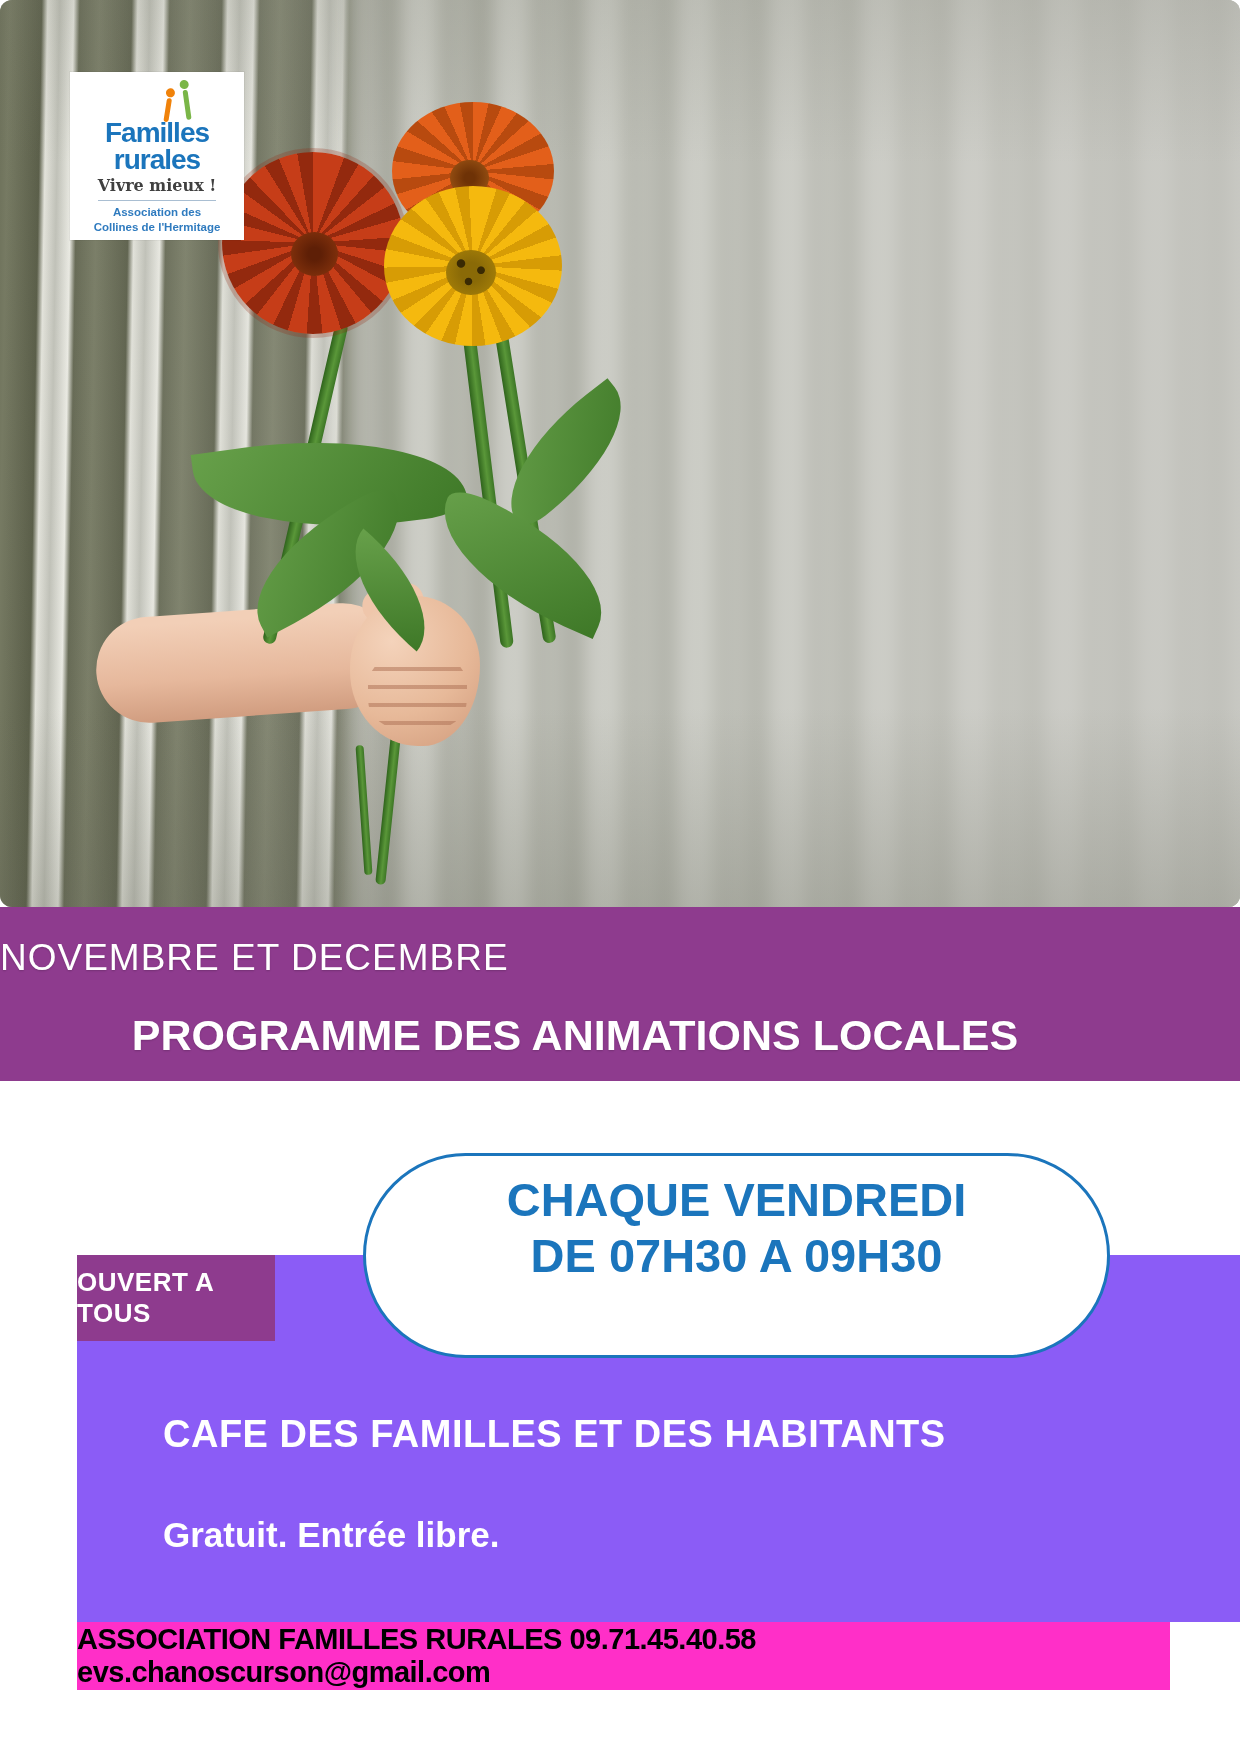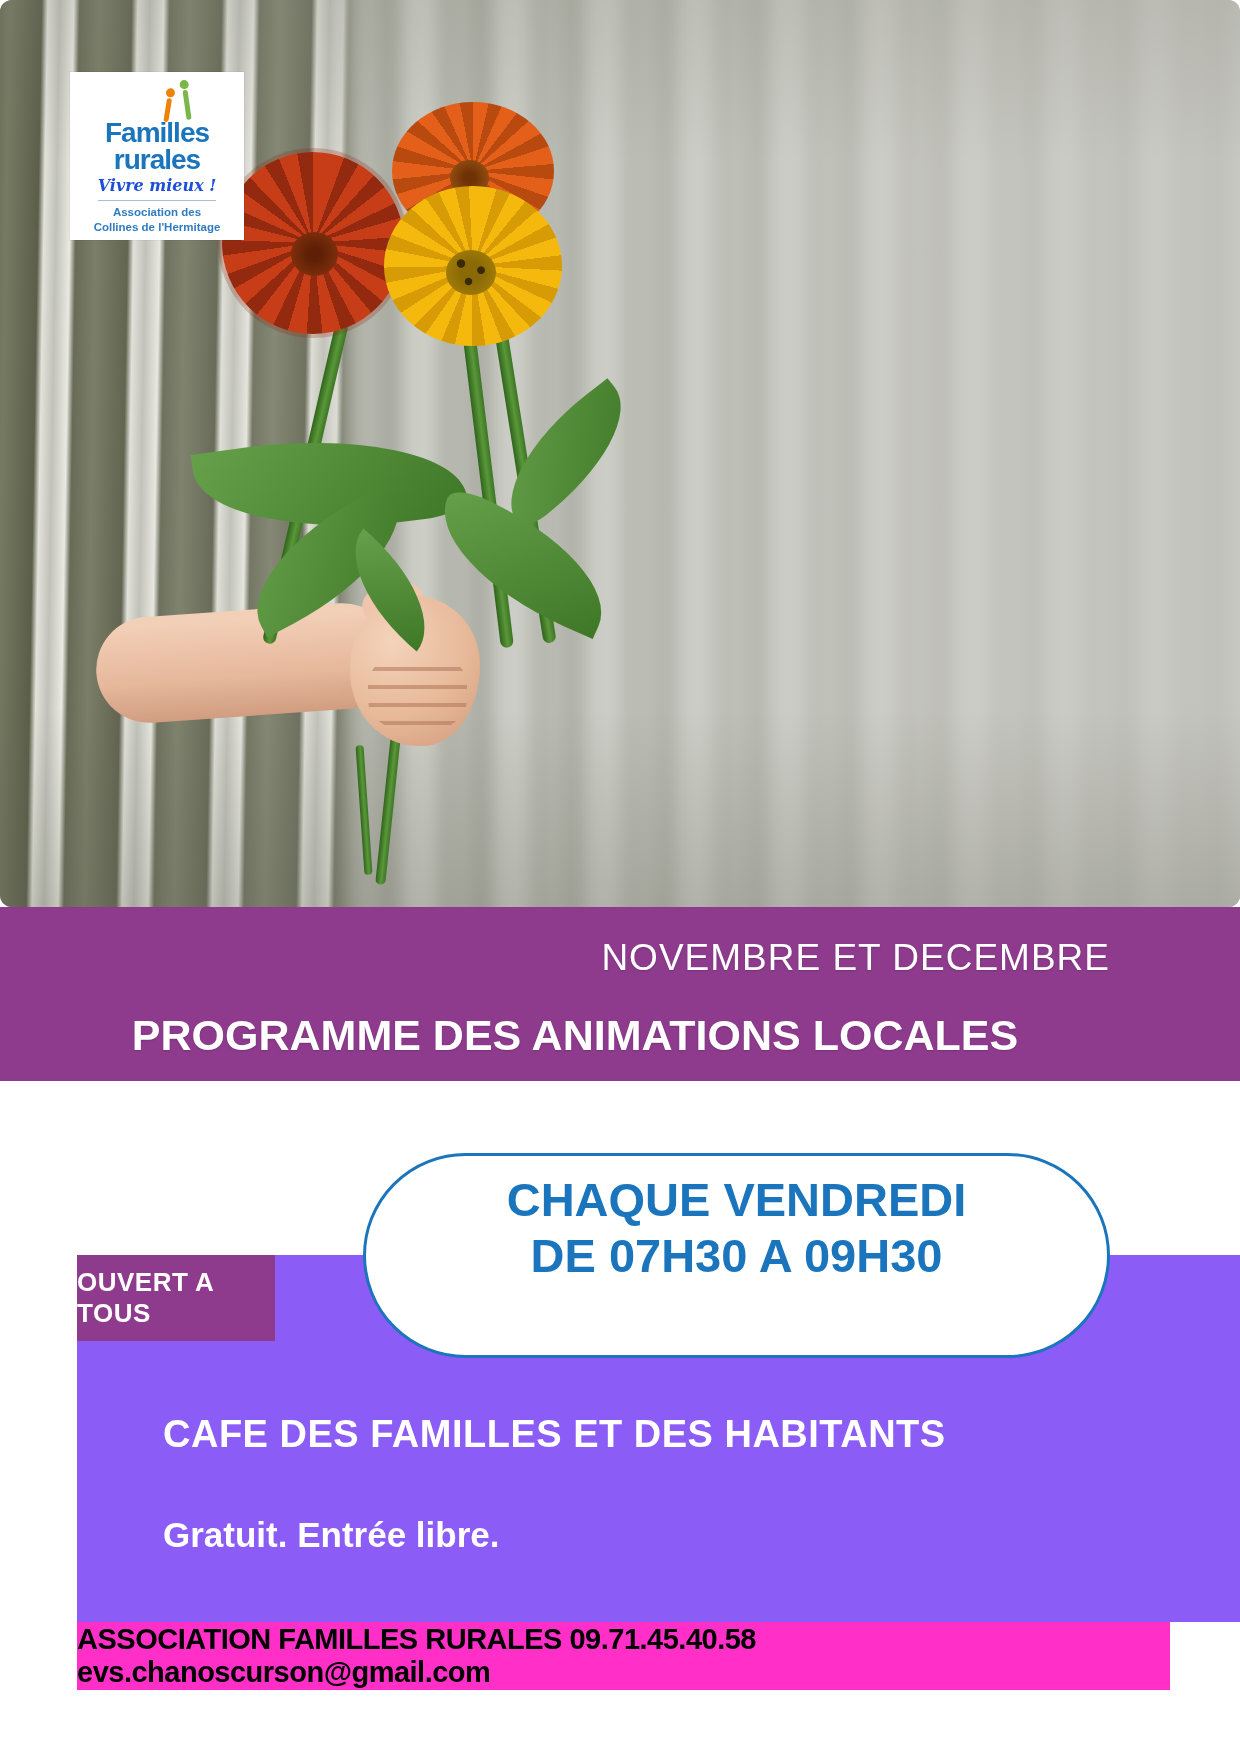--- a/index.html
+++ b/index.html
@@ -124,32 +124,32 @@
   .fig::before{content:"";position:absolute;left:2px;top:0;width:9px;height:9px;border-radius:50%;}
   .fig::after{content:"";position:absolute;left:4px;top:10px;width:5px;height:24px;border-radius:4px;}
   #fig-orange{left:92px;top:16px;transform:rotate(9deg);}
   #fig-orange::before{background:#f0820a;}
   #fig-orange::after{background:#f0820a;}
   #fig-green{left:110px;top:8px;transform:rotate(-8deg);height:42px;}
   #fig-green::before{background:#7ab648;}
   #fig-green::after{background:#7ab648;height:30px;}
   .brand{color:#1b75bc;font-weight:bold;font-size:28px;line-height:.95;letter-spacing:-1px;}
   #brand1{margin-top:48px;}
-  .tagline{color:#1d4ed8;font-family:"DejaVu Serif",serif;font-style:italic;font-weight:bold;
+  .tagline{color:#404040;font-family:"DejaVu Serif",serif;font-weight:bold;
     font-size:16px;margin-top:3px;}
   .logo-rule{width:118px;height:1px;background:#a9bed2;margin:5px auto 4px auto;}
   .org{color:#2f7bbf;font-weight:bold;font-size:11.5px;line-height:1.25;}
 
   
   #banner{
     position:absolute;left:0;top:907px;width:1240px;height:174px;
     background:#8e3b8e;color:#ffffff;
   }
   #banner-line1{
-    position:absolute;left:0;right:130px;top:30px;text-align:right;
+    position:absolute;left:0;right:130px;top:30px;text-align:left;
     font-size:37px;font-weight:400;letter-spacing:1px;
     text-shadow:0 1px 2px rgba(0,0,0,.18);
   }
   #banner-line2{
     position:absolute;left:0;right:90px;top:84px;text-align:center;
     font-size:43px;font-weight:bold;letter-spacing:0px;
     text-shadow:0 1px 2px rgba(0,0,0,.18);
     margin-top:20px;
   }
 

